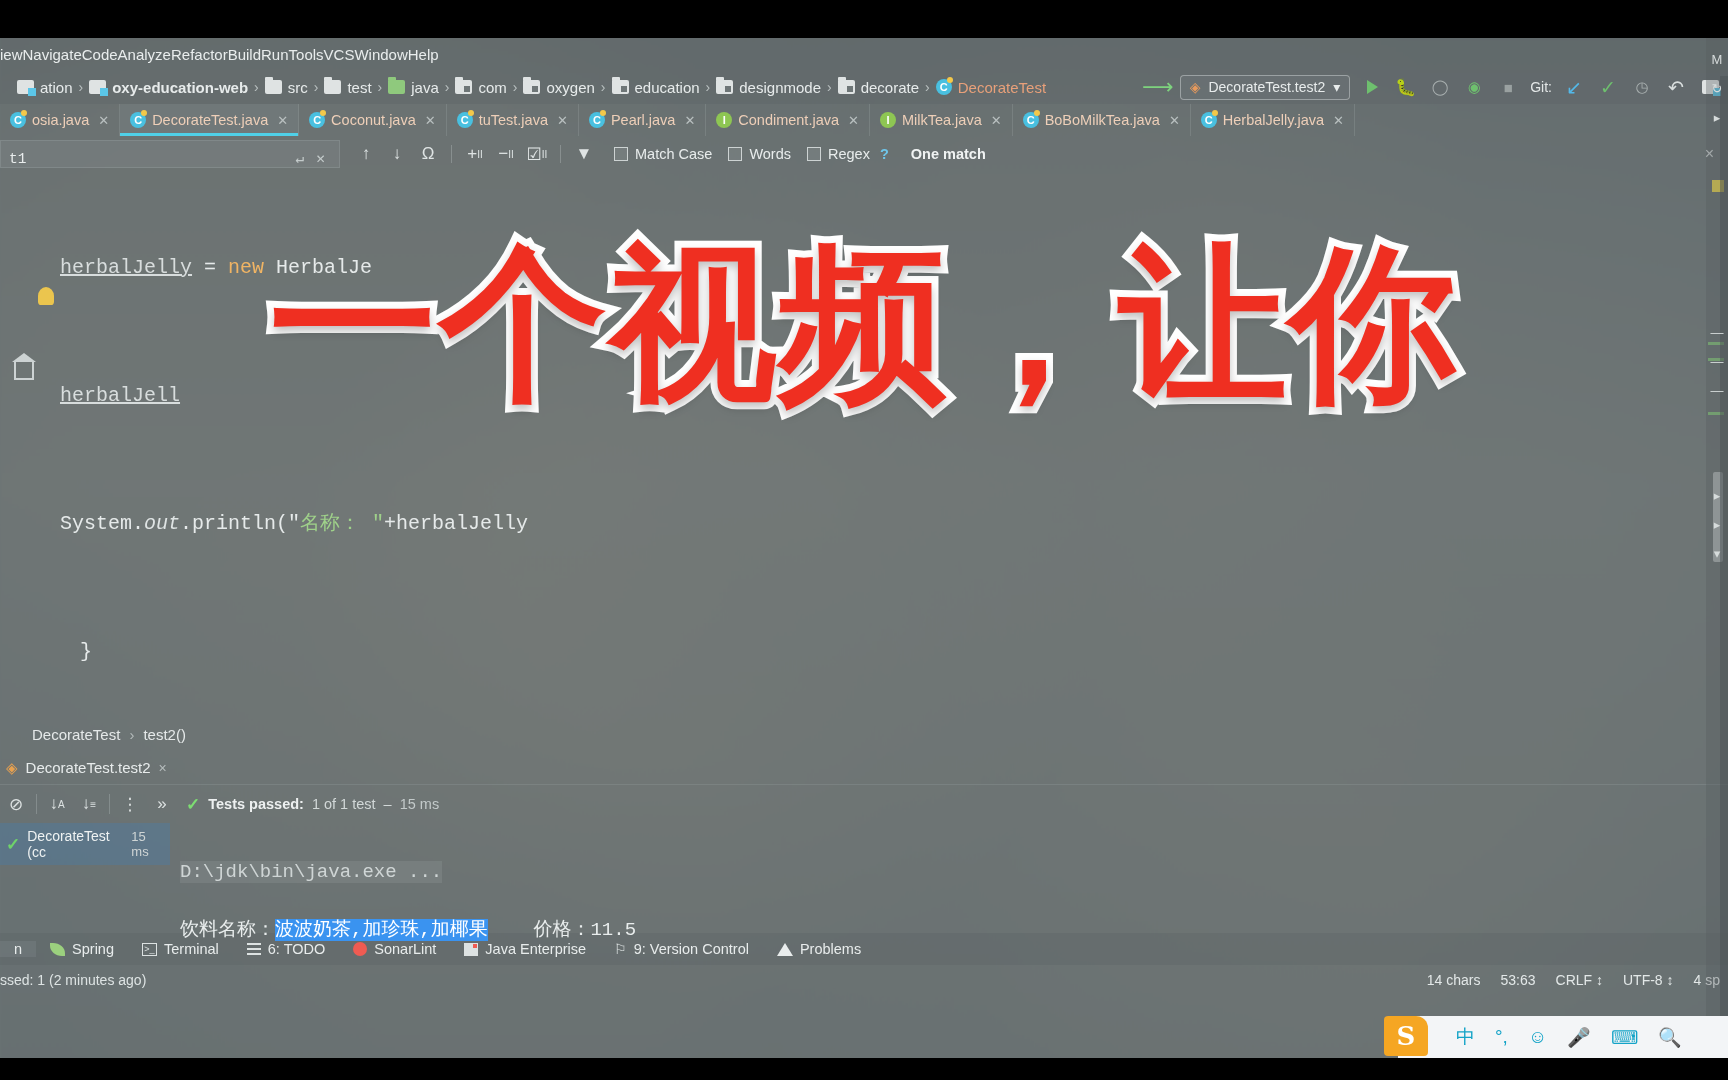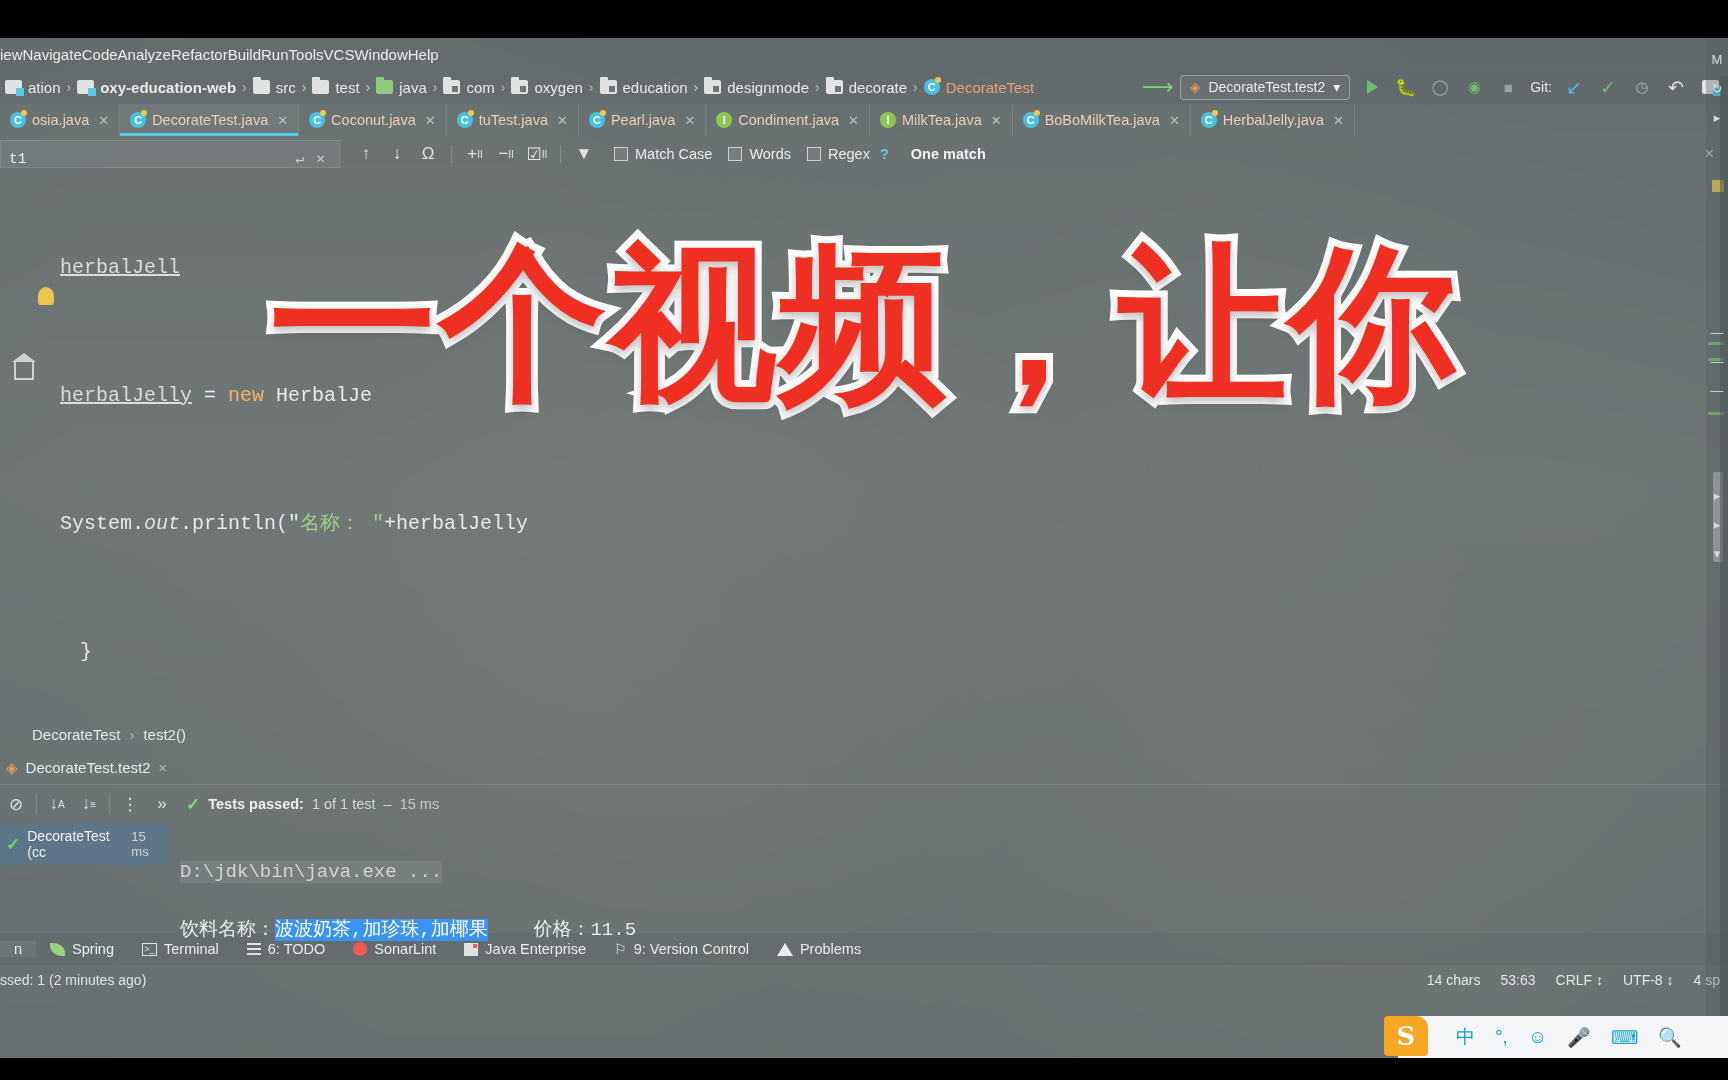--- a/index.html
+++ b/index.html
@@ -46,21 +46,21 @@
     display:flex; align-items:center; gap:0px;
     height:32px; padding-left:0px;
     font-size:15px; color:#e9eded;
     background: rgba(92,100,102,0.38);
   }
   .menu-item { padding:4px 0; white-space:nowrap; }
 
   
   .navbar {
     display:flex; align-items:center; height:34px;
-    font-size:15px; padding-left:0px;
+    font-size:15px; padding-left:12px;
     background: rgba(88,96,98,0.30);
     position:relative;
   }
   .crumb { display:flex; align-items:center; gap:6px; padding:0 5px; white-space:nowrap; color:#e7ebeb; }
   .crumb.bold { font-weight:bold; }
   .crumb.orange { color:#e8a07a; }
   .sep { color:#b9c0c0; font-size:14px; padding:0 1px; }
   .ic { display:inline-block; width:17px; height:14px; position:relative; flex:none; }
   .ic.folder { background:#dfe3e3; border-radius:1px 2px 2px 2px; }
   .ic.folder::before { content:""; position:absolute; top:-3px; left:0; width:8px; height:4px; background:#dfe3e3; border-radius:1px; }
@@ -415,22 +415,22 @@
       <span class="onematch">One match</span>
       <span class="findclose">×</span>
     </div>
 
     <div class="editorwrap">
       <div class="gutter"></div>
       <div class="bulb"></div>
       <div class="homeicon"></div>
 
       <div class="code">
+<div><span class="fld">herbalJelly</span><span> = </span><span class="kw">new</span><span> HerbalJe</span></div>
 <div><span class="fld">herbalJell</span></div>
-<div><span class="fld">herbalJelly</span><span> = </span><span class="kw">new</span><span> HerbalJe</span></div>
 <div><span>System.</span><span class="ita">out</span><span>.println("</span><span class="str">名称： "</span><span>+herbalJelly</span></div>
 <div style="padding-left:20px;"><span>}</span></div>
       </div>
 
       <div class="markerbar">
         <div class="yellowsq"></div>
         <div class="mk" style="top:170px"></div>
         <div class="mk" style="top:186px"></div>
         <div class="mk" style="top:240px"></div>
         <div class="scrollthumb"></div>

